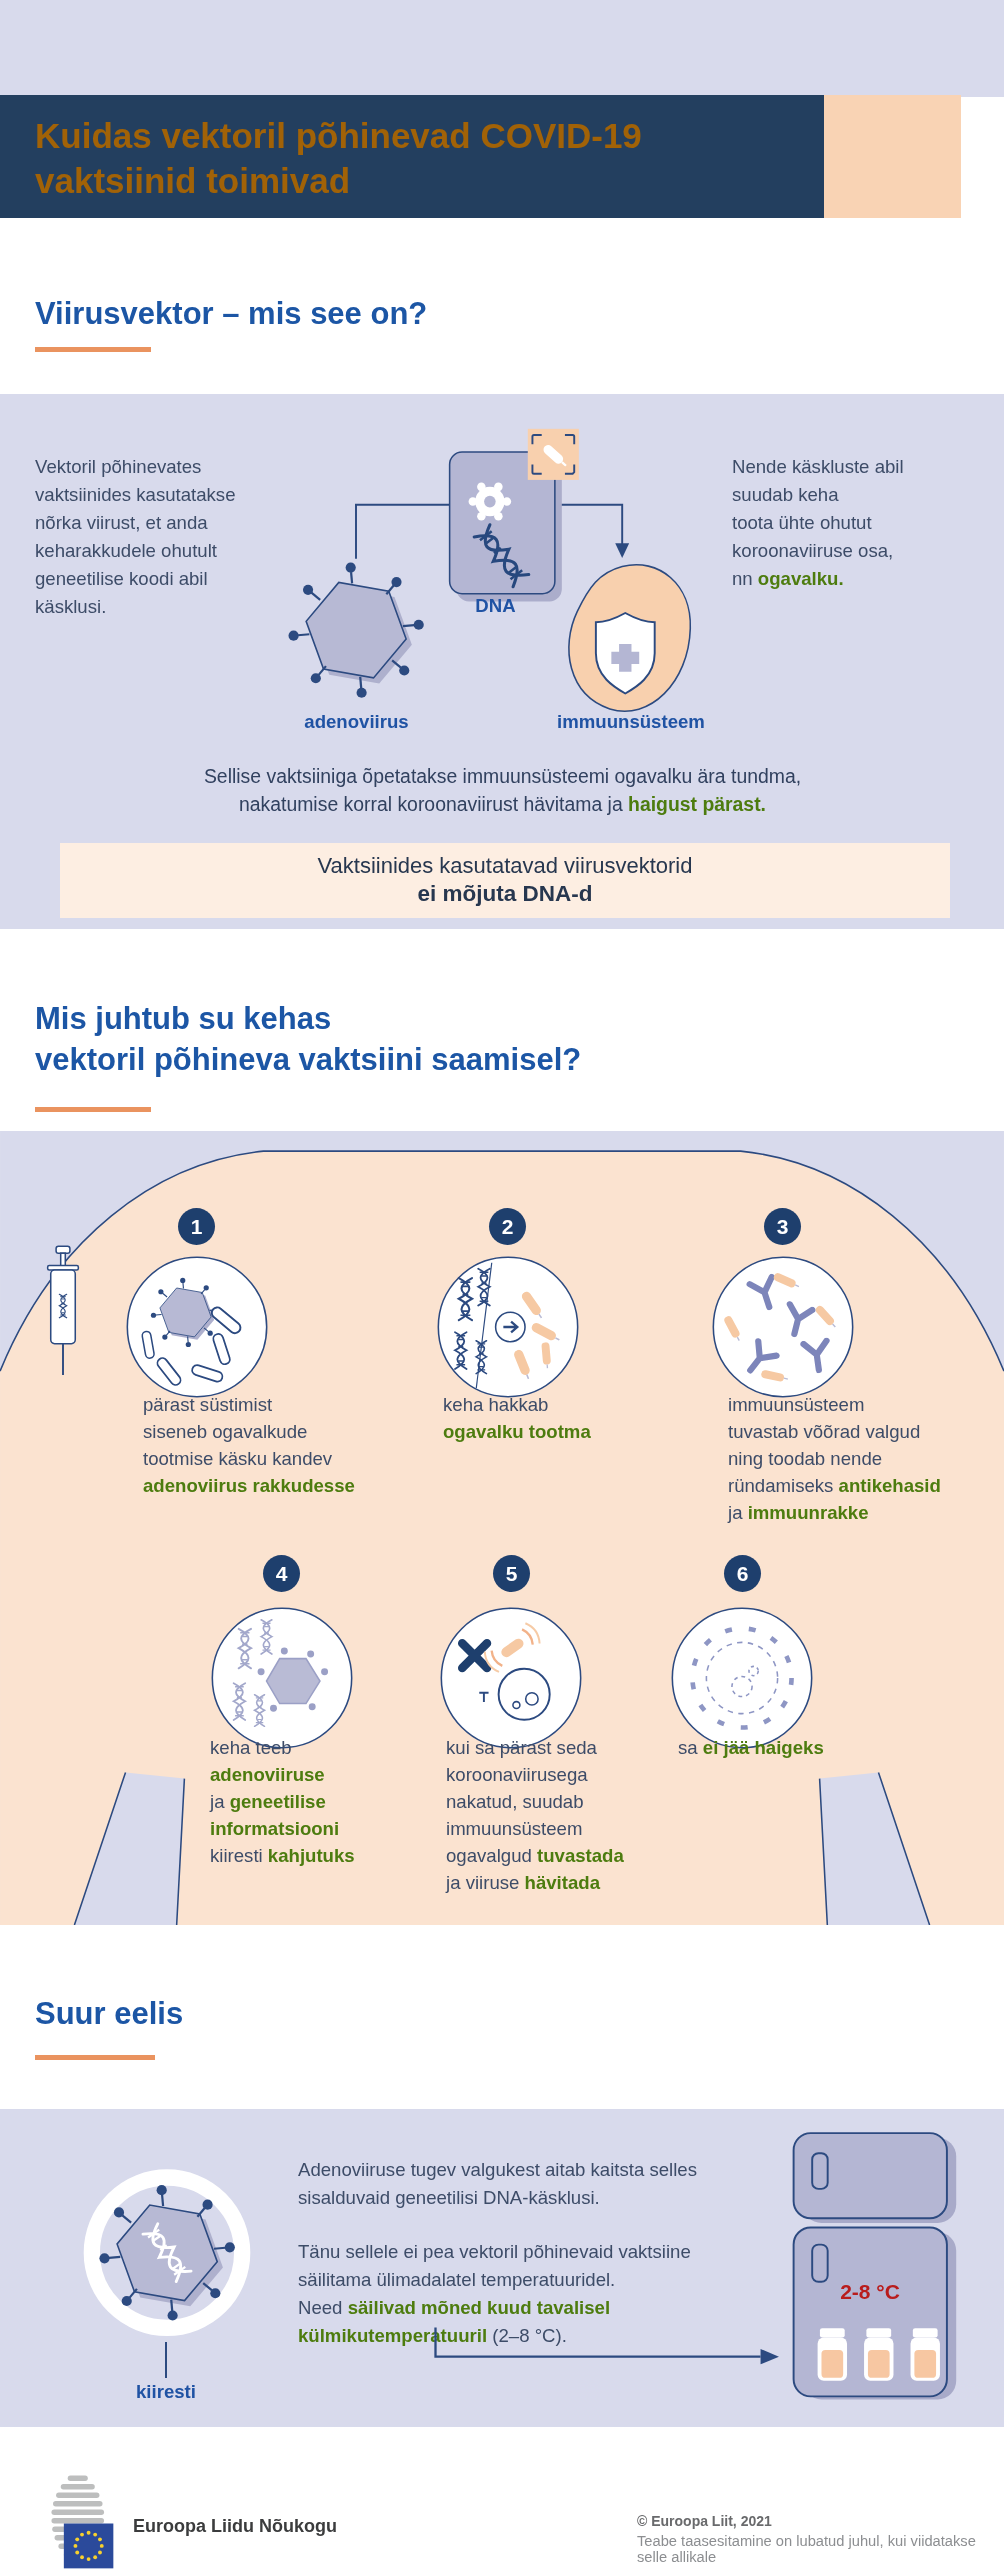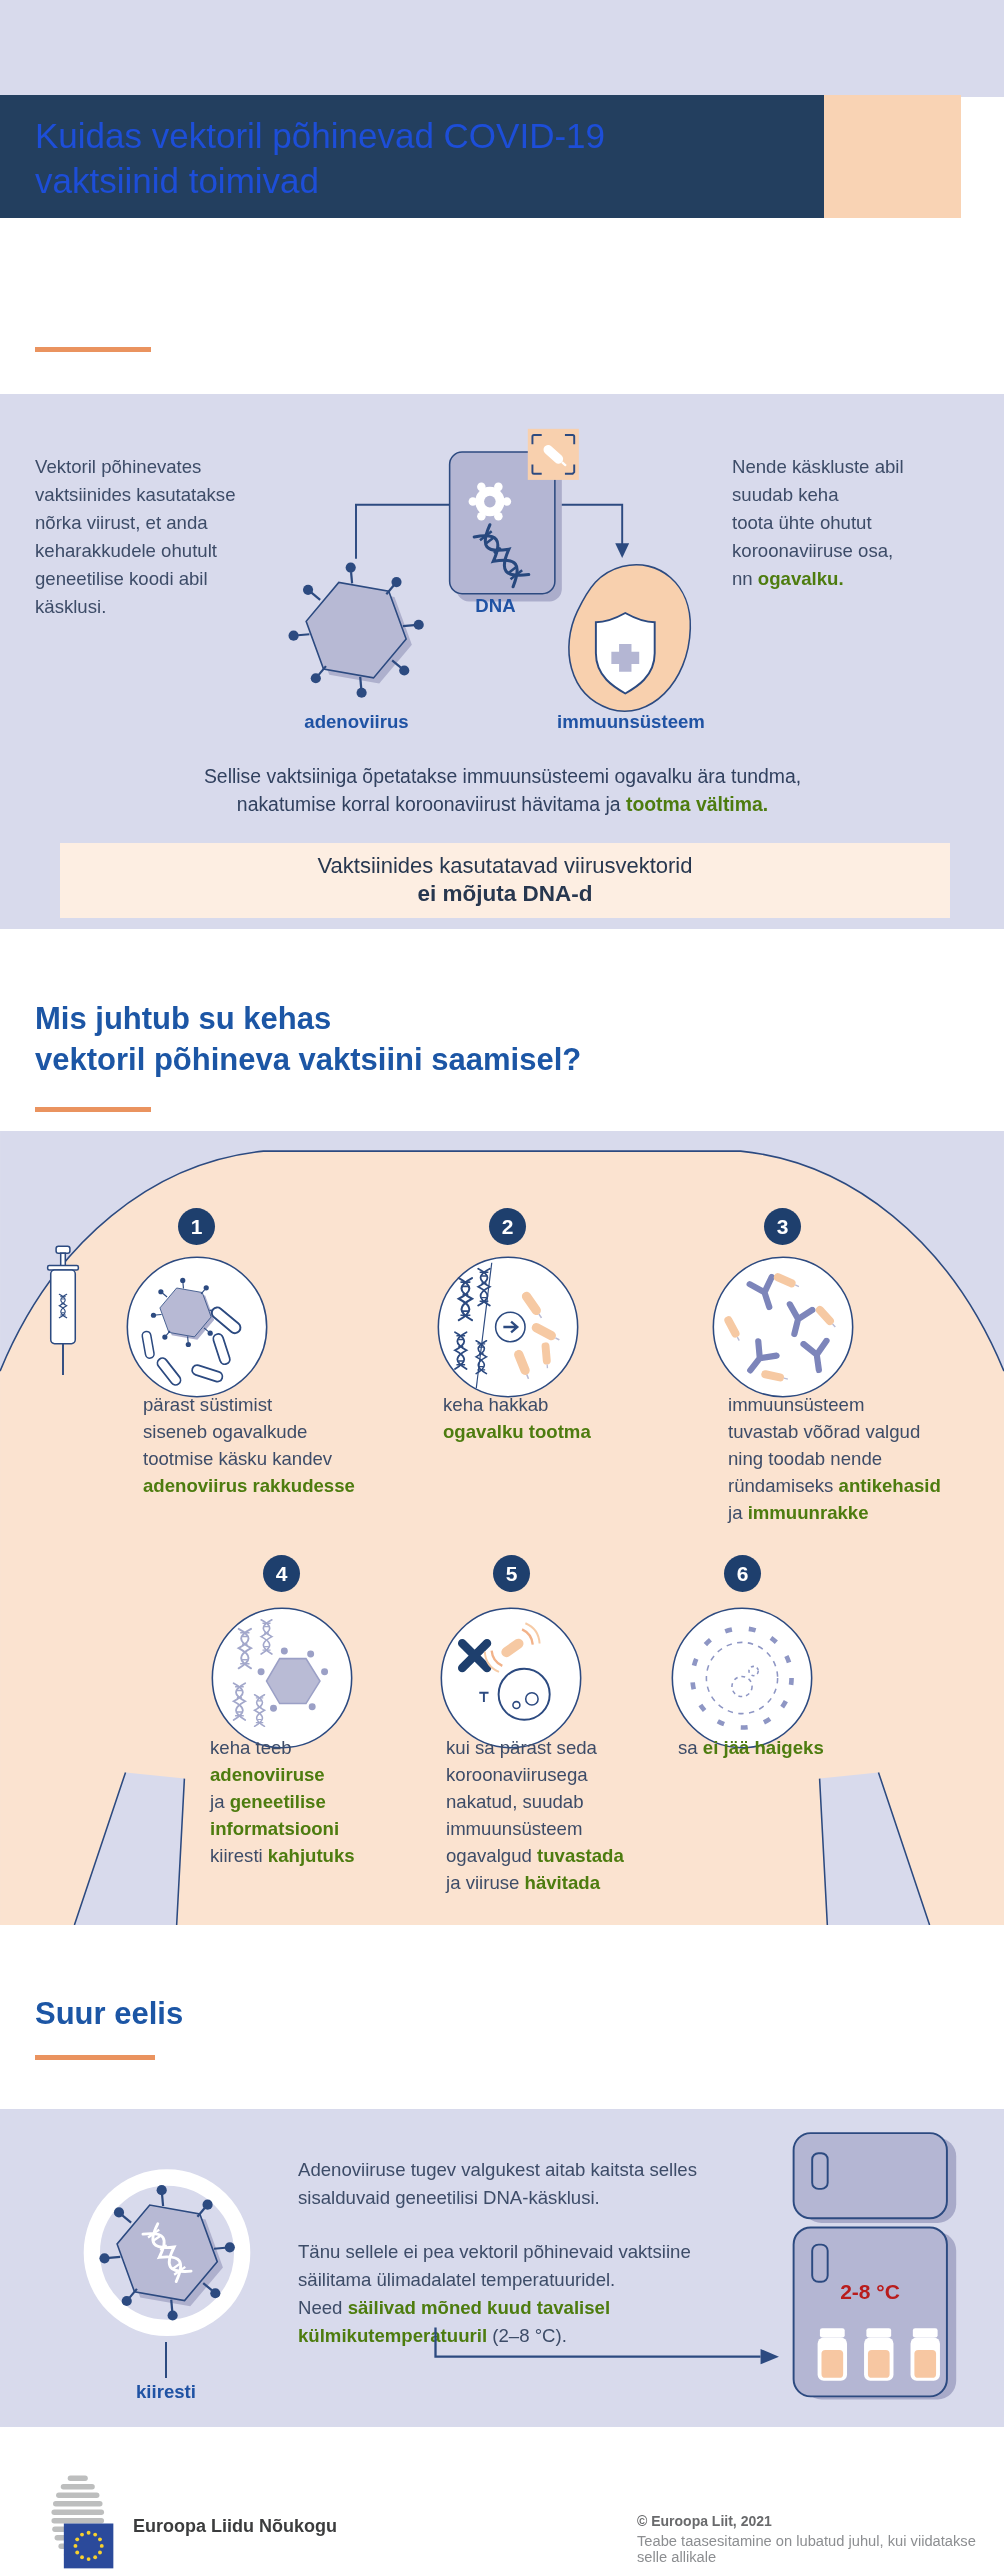--- a/index.html
+++ b/index.html
@@ -11,21 +11,21 @@
   .h2{font-size:31px;line-height:41px;font-weight:700;color:#1c56a5;white-space:pre-line;}
   .rule{height:5.4px;background:#ea935f;}
   .label-blue{font-weight:700;color:#2053a4;font-size:18.6px;text-align:center;}
   .note{font-size:19.4px;line-height:28px;color:#31415f;text-align:center;white-space:pre-line;}
   .banner{background:#fdeee2;text-align:center;color:#27374f;}
   .banner-l1{font-size:22px;padding-top:10px;}
   .banner-l2{font-size:22.5px;font-weight:700;padding-top:2.3px;}
   .badge{width:37px;height:37px;border-radius:50%;background:#1e3f6d;color:#ffffff;
          font-size:21px;font-weight:700;text-align:center;line-height:37px;}
   .step-text{font-size:18.6px;line-height:27px;color:#3d4c68;white-space:pre-line;}
-  .title{color:#1d4ed8;font-size:35px;line-height:45px;font-weight:400;white-space:pre-line;}
+  .title{color:#a16207;font-size:35px;line-height:45px;font-weight:700;white-space:pre-line;}
   .temp{font-size:21px;font-weight:700;color:#b91c1c;text-align:center;}
   .foot-name{font-size:18px;font-weight:700;color:#3b3c3d;}
   .foot-sub{font-size:16.3px;color:#56575a;margin-top:36px;}
   .foot-copy{font-size:14px;font-weight:700;color:#696a6c;}
   .foot-lic{font-size:14.7px;color:#8c8e91;}
 </style>
 </head>
 <body>
 
 <svg width="0" height="0" style="position:absolute">
@@ -74,20 +74,21 @@
 
 <div id="page">
 
   <div class="abs" style="left:0;top:0;width:1004px;height:97px;background:#d8daec"></div>
 
   <div class="abs" style="left:0;top:95px;width:824px;height:123px;background:#233f5f"></div>
   <div class="abs" style="left:824px;top:95px;width:137px;height:123px;background:#f9d3b4"></div>
   <div class="abs title" style="left:35px;top:113px;width:759px">Kuidas vektoril põhinevad COVID-19
 vaktsiinid toimivad</div>
 
+  <div class="abs h2" style="left:35px;top:293px">Viirusvektor – mis see on?</div>
   <div class="abs rule" style="left:35px;top:347px;width:116px"></div>
 
   <div class="abs" style="left:0;top:394px;width:1004px;height:535px;background:#d8daec"></div>
   <div class="abs paragraph" style="left:35px;top:453px;width:279px">Vektoril põhinevates
 vaktsiinides kasutatakse
 nõrka viirust, et anda
 keharakkudele ohutult
 geneetilise koodi abil
 käsklusi.</div>
   <div class="abs paragraph" style="left:732px;top:453px;width:256px">Nende käskluste abil
@@ -139,21 +140,21 @@
       <path d="M548,192 C595,180 638,215 636,272 C634,342 583,392 532,376 C478,358 468,296 490,250 C505,219 518,200 548,192 Z" fill="#f8d0ae" stroke="#2c4a80" stroke-width="2"></path>
       <path d="M552,252 c18,10 30,12 38,12 v40 c0,30 -24,44 -38,52 c-14,-8 -38,-22 -38,-52 v-40 c8,0 20,-2 38,-12 z" fill="#ffffff" stroke="#2c4a80" stroke-width="2.5"></path>
       <path d="M544,292 h16 v10 h10 v16 h-10 v10 h-16 v-10 h-10 v-16 h10 z" fill="#b4b6d3"></path>
     </g>
   </svg>
   <div class="abs label-blue" style="left:449px;top:595px;width:93px">DNA</div>
   <div class="abs label-blue" style="left:279px;top:711px;width:155px">adenoviirus</div>
   <div class="abs label-blue" style="left:546px;top:711px;width:170px">immuunsüsteem</div>
 
   <div class="abs note" style="left:115px;top:762px;width:775px">Sellise vaktsiiniga õpetatakse immuunsüsteemi ogavalku ära tundma,
-nakatumise korral koroonaviirust hävitama ja <b>tootma vältima.</b></div>
+nakatumise korral koroonaviirust hävitama ja <b>haigust pärast.</b></div>
 
   <div class="abs banner" style="left:60px;top:843px;width:890px;height:75px">
     <div class="banner-l1">Vaktsiinides kasutatavad viirusvektorid</div>
     <div class="banner-l2">ei mõjuta DNA-d</div>
   </div>
 
   <div class="abs h2" style="left:35px;top:998px;width:697px">Mis juhtub su kehas
 vektoril põhineva vaktsiini saamisel?</div>
   <div class="abs rule" style="left:35px;top:1107px;width:116px"></div>
 

